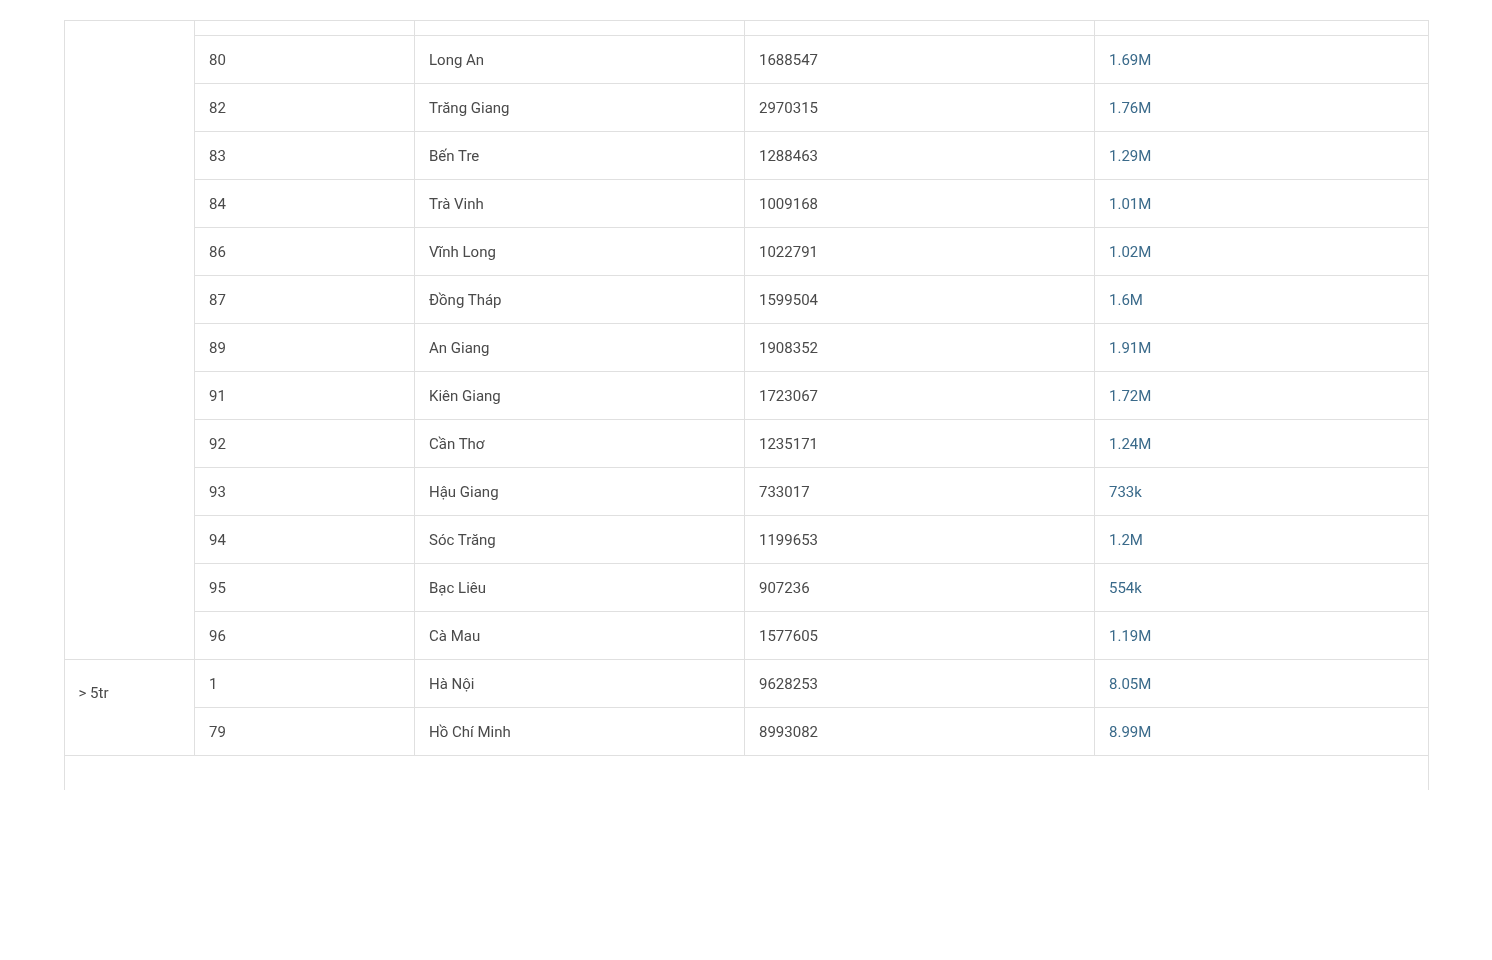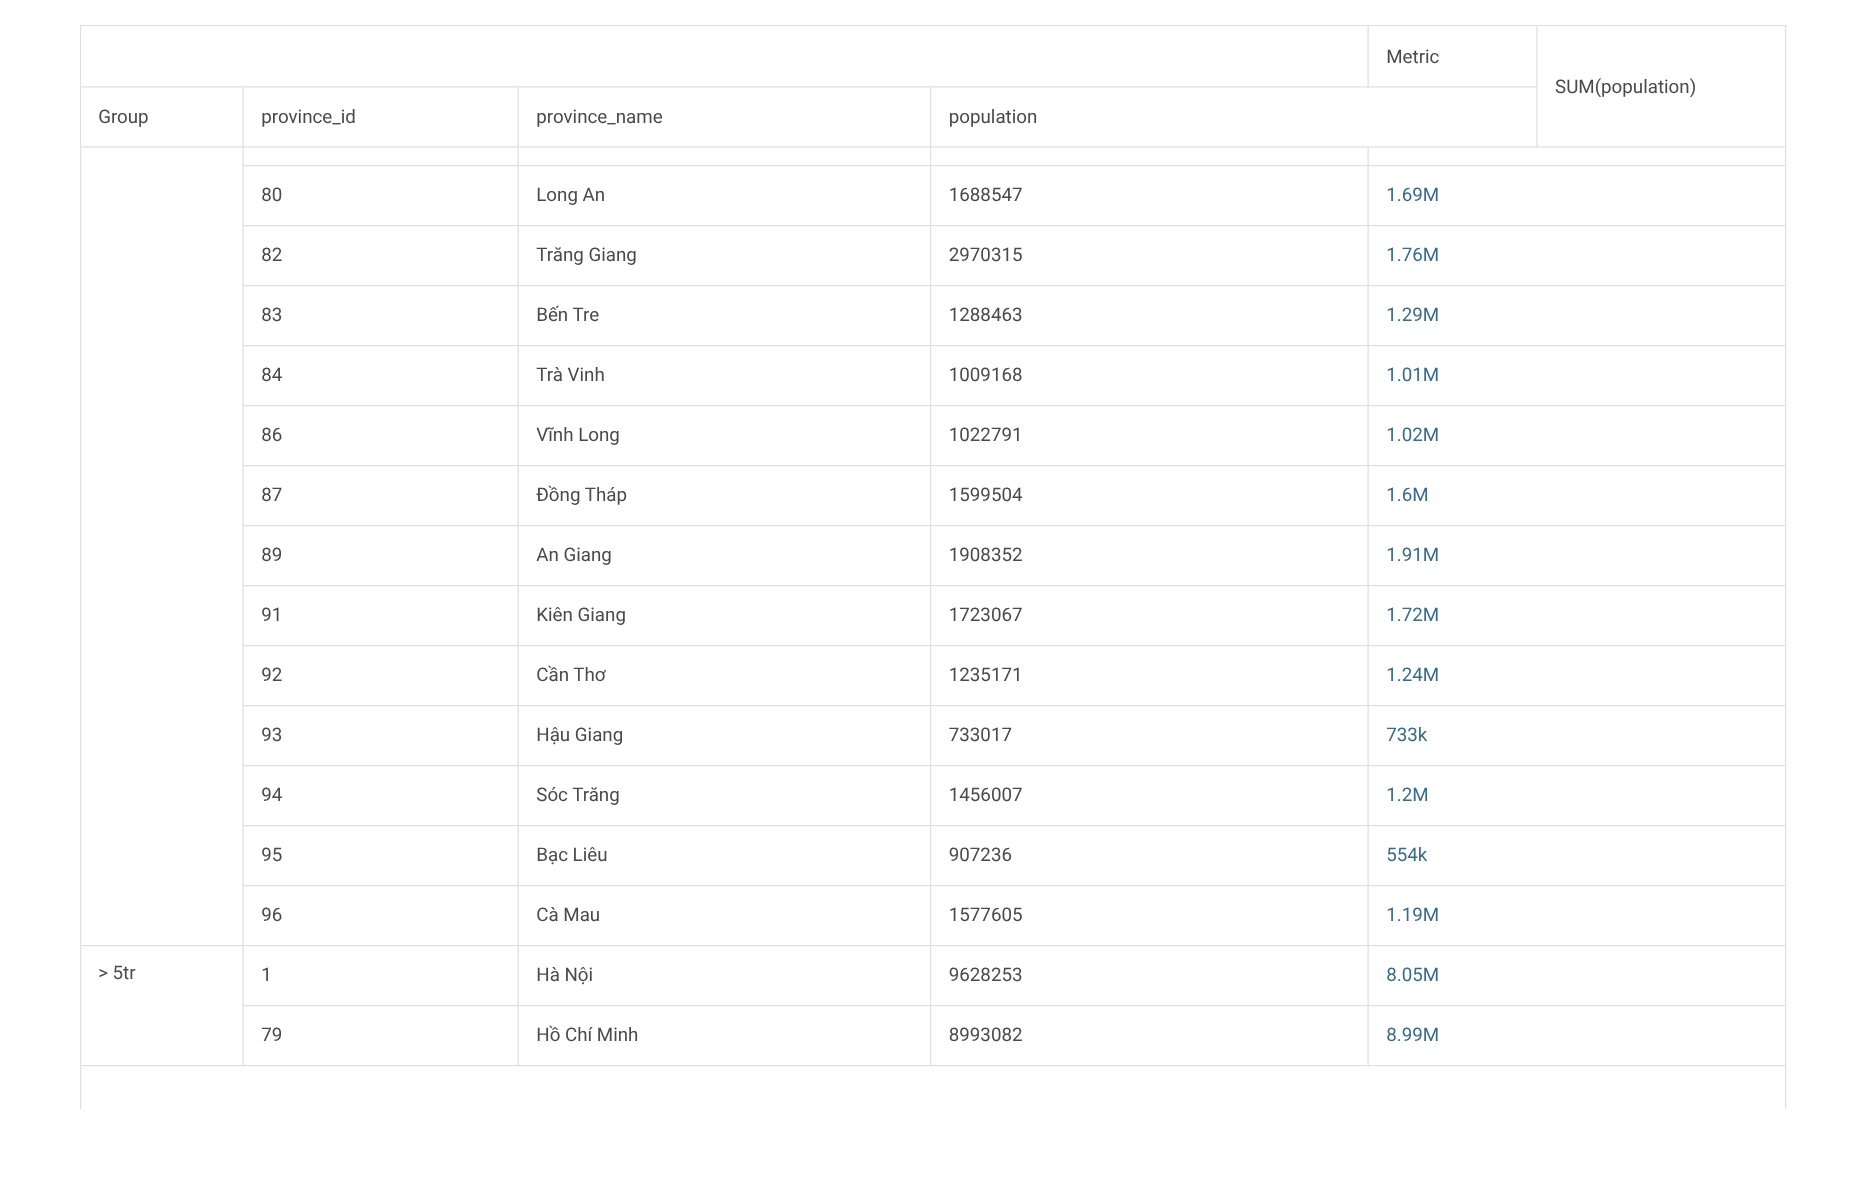--- a/index.html
+++ b/index.html
@@ -42,21 +42,21 @@
   .col-pop   { width: 350px; }
   .col-sum   { width: 335px; }
   .metric-header { text-align: left; }
   .sum-header { vertical-align: middle; }
   .num-cell {
     text-align: left;
     color: #3a6a8a;
   }
   .group-cell {
     vertical-align: top;
-    padding-top: 12px;
+    padding-top: 24px;
   }
   
   .scroll-region {
     max-height: 880px;
     overflow: hidden;
     position: relative;
   }
   .scroll-inner {
     position: relative;
     top: -34px;
@@ -66,43 +66,20 @@
   table.body-table td:first-child { border-left: none; }
   table.header-table th:last-child,
   table.body-table td:last-child { border-right: none; }
   table.header-table tr:first-child th { border-top: none; }
   
 </style>
 </head>
 <body>
 
 <div class="table-wrap">
-  <table class="header-table">
-    <colgroup>
-      <col class="col-group">
-        <col class="col-pid">
-        <col class="col-pname">
-        <col class="col-pop">
-        <col style="width:135px">
-        <col style="width:200px">
-    </colgroup>
-    <tbody>
-        <tr>
-      <th colspan="4" style="border-bottom:1px solid #e0e0e0;"></th>
-      <th class="metric-header">Metric</th>
-      <th rowspan="2" class="sum-header">SUM(population)</th>
-    </tr>
-    <tr>
-      <th>Group</th>
-      <th>province_id</th>
-      <th>province_name</th>
-      <th colspan="2">population</th>
-    </tr>
-  </tbody>
-    </table>
   <div class="scroll-region">
     <div class="scroll-inner">
       <table class="body-table" id="body-table">
         <colgroup>
           <col class="col-group">
             <col class="col-pid">
             <col class="col-pname">
             <col class="col-pop">
             <col class="col-sum">
         </colgroup>
@@ -170,21 +147,21 @@
             </tr>
             <tr>
               <td>93</td>
               <td>Hậu Giang</td>
               <td>733017</td>
               <td class="num-cell">733k</td>
             </tr>
             <tr>
               <td>94</td>
               <td>Sóc Trăng</td>
-              <td>1456007</td>
+              <td>1199653</td>
               <td class="num-cell">1.2M</td>
             </tr>
             <tr>
               <td>95</td>
               <td>Bạc Liêu</td>
               <td>907236</td>
               <td class="num-cell">554k</td>
             </tr>
             <tr>
               <td>96</td>

